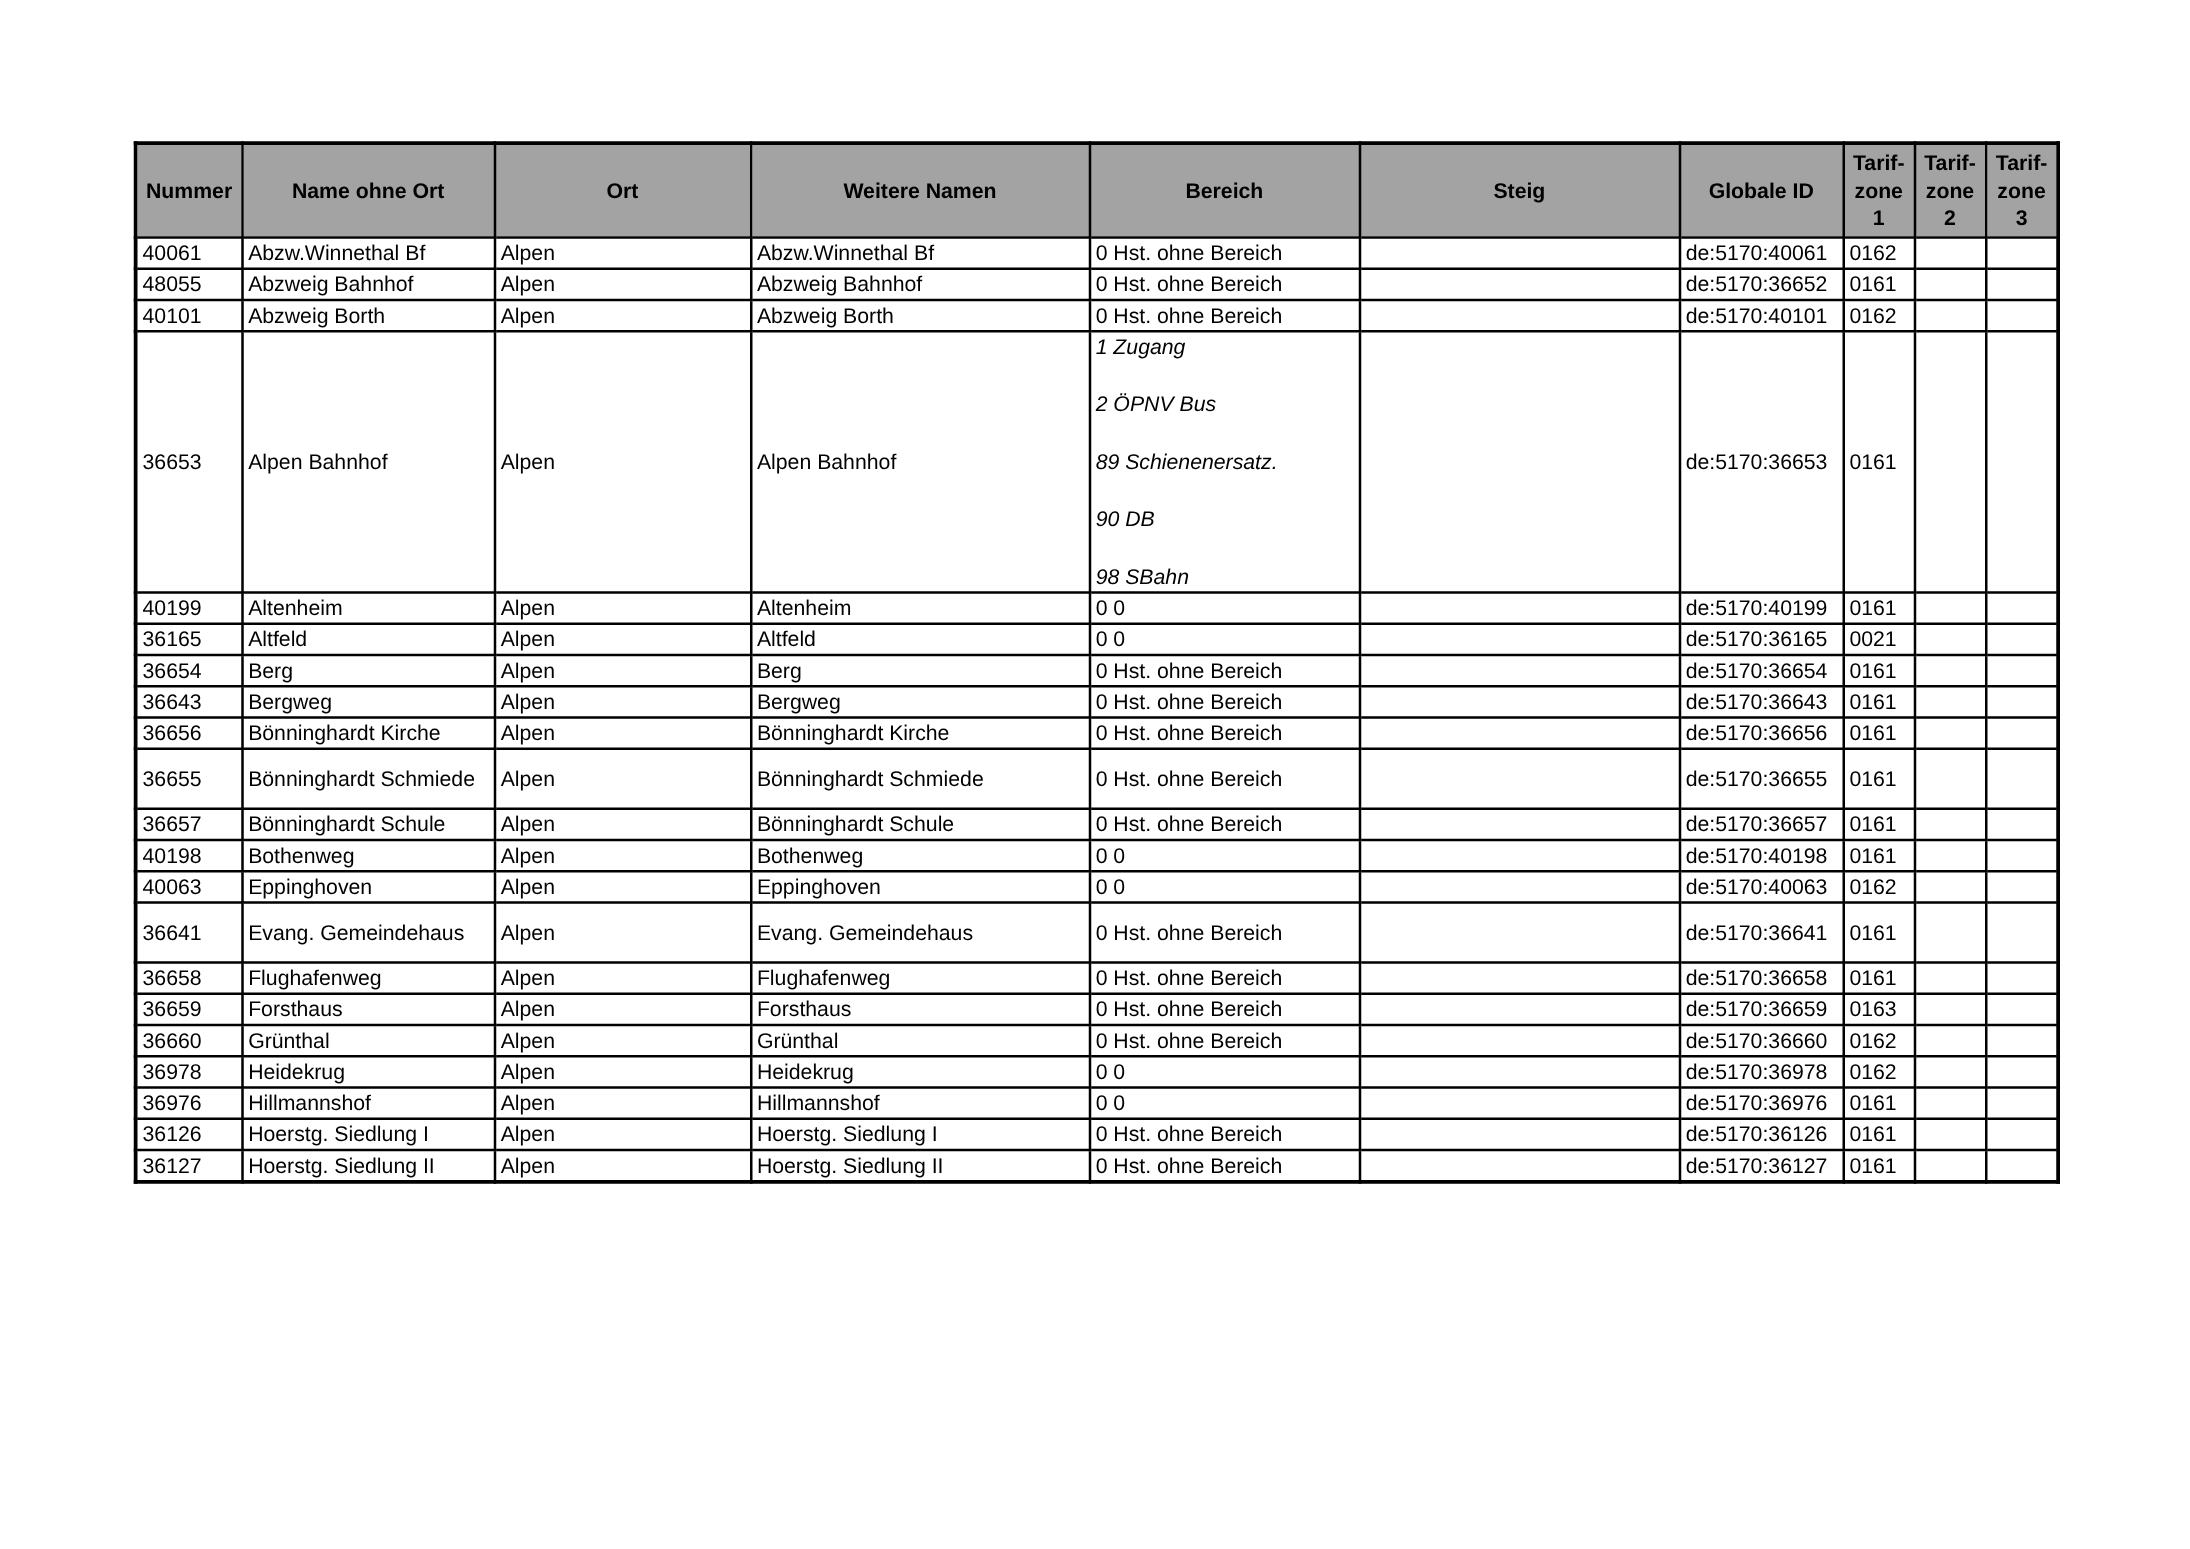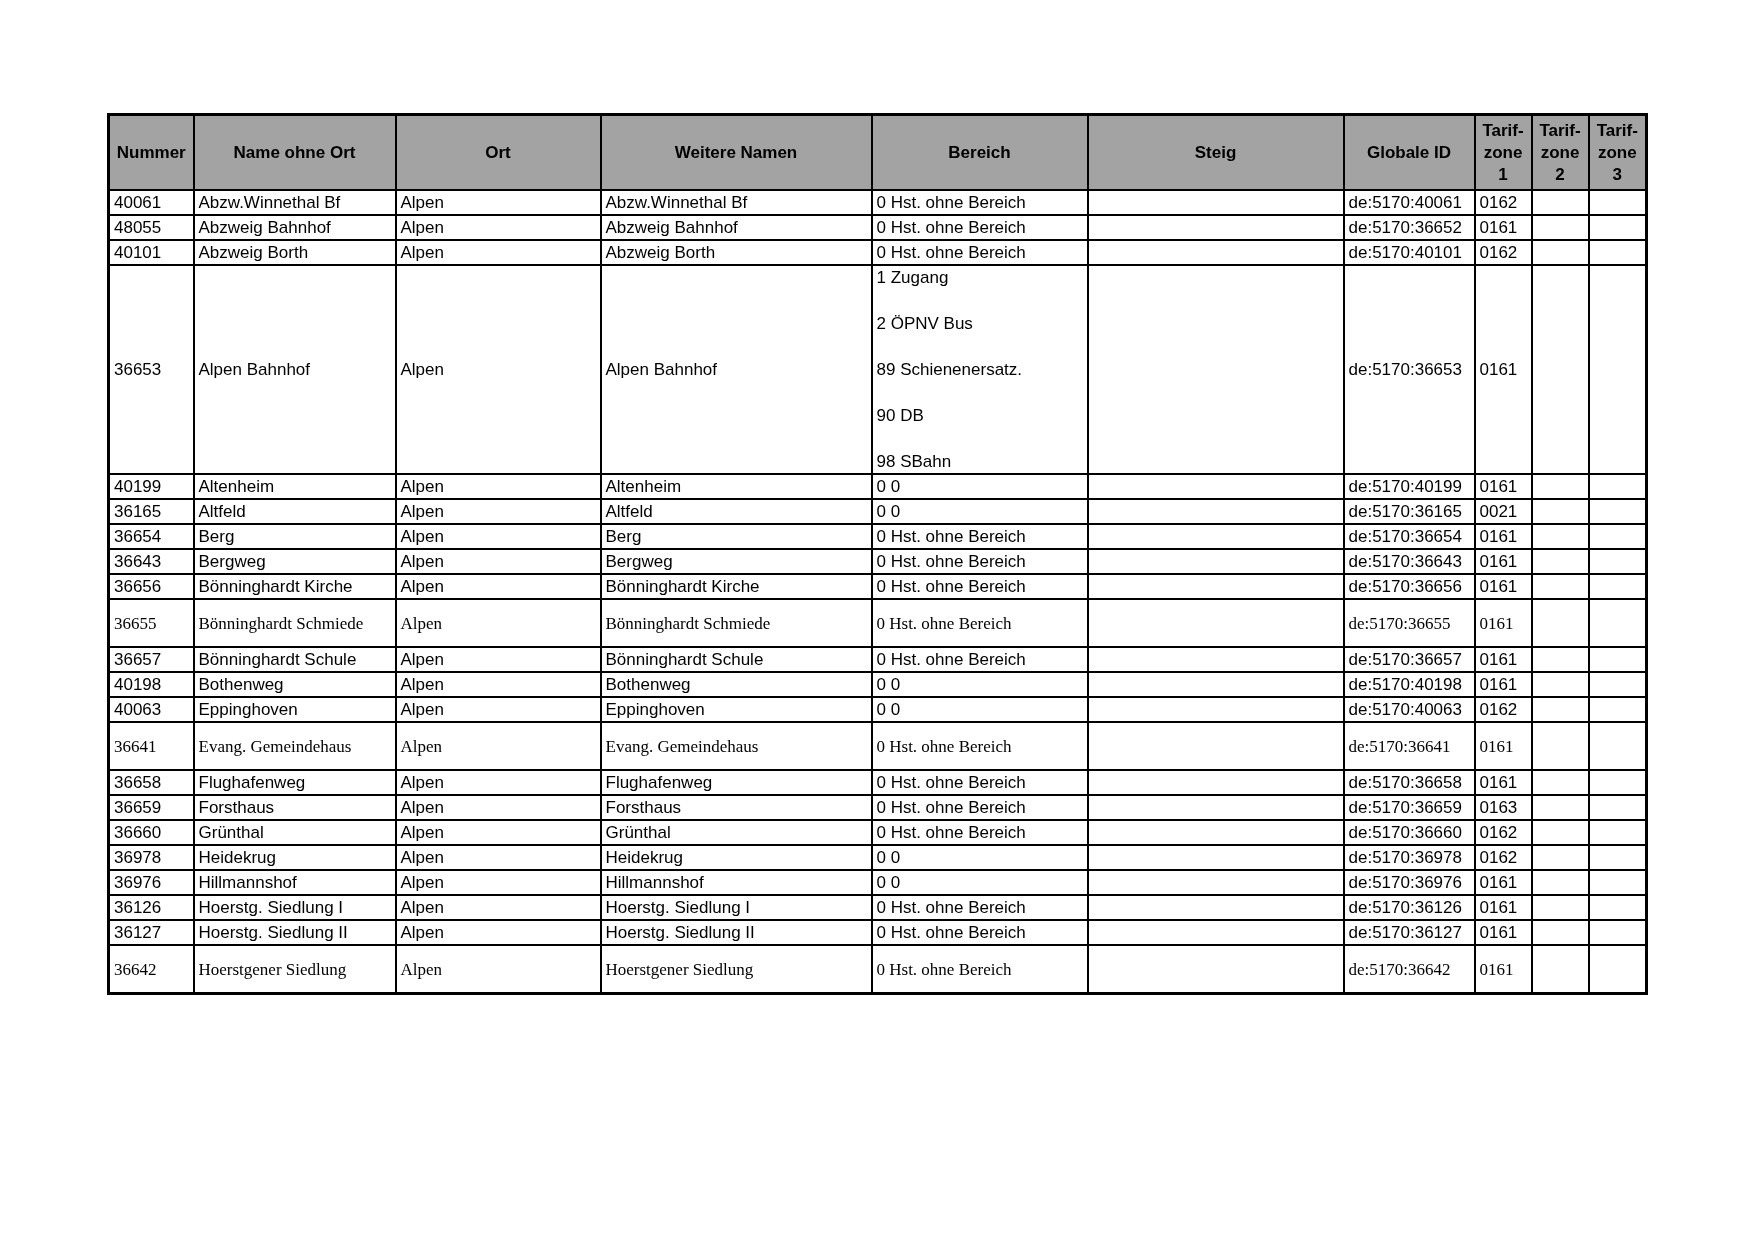--- a/index.html
+++ b/index.html
@@ -39,28 +39,29 @@
     font-weight: bold;
     text-align: center;
     height: 73px;
     line-height: 22px;
   }
   th.th-multi {
     white-space: pre-line;
     font-size: 16px;
   }
   tr.r-n  td { height: 23px; }
-  tr.r-tall td { height: 46px; font-family: Liberation Serif, serif; }
+  tr.r-tall td { height: 46px; }
   td.a-right { text-align: left; padding-right: 5px; }
   td.a-left  { text-align: left; }
   td.cell-pre {
     white-space: pre-line;
     vertical-align: top;
     padding-top: 5px;
     line-height: 25.5px;
+    font-style: italic;
   }
 </style>
 </head>
 <body>
 
 <div class="page">
   <table class="stops">
     <colgroup id="colgroup">
         <col style="width: 85px;">
         <col style="width: 202px;">
@@ -347,27 +348,15 @@
           <td class="a-left">Hoerstg. Siedlung II</td>
           <td class="a-left">Alpen</td>
           <td class="a-left">Hoerstg. Siedlung II</td>
           <td class="a-left">0 Hst. ohne Bereich</td>
           <td class="a-left"></td>
           <td class="a-left">de:5170:36127</td>
           <td class="a-left">0161</td>
           <td class="a-left"></td>
           <td class="a-left"></td>
         </tr>
-        <tr class="r-tall">
-          <td class="a-right">36642</td>
-          <td class="a-left">Hoerstgener Siedlung</td>
-          <td class="a-left">Alpen</td>
-          <td class="a-left">Hoerstgener Siedlung</td>
-          <td class="a-left">0 Hst. ohne Bereich</td>
-          <td class="a-left"></td>
-          <td class="a-left">de:5170:36642</td>
-          <td class="a-left">0161</td>
-          <td class="a-left"></td>
-          <td class="a-left"></td>
-        </tr>
       </tbody>
   </table>
 </div>
 
 </body></html>

